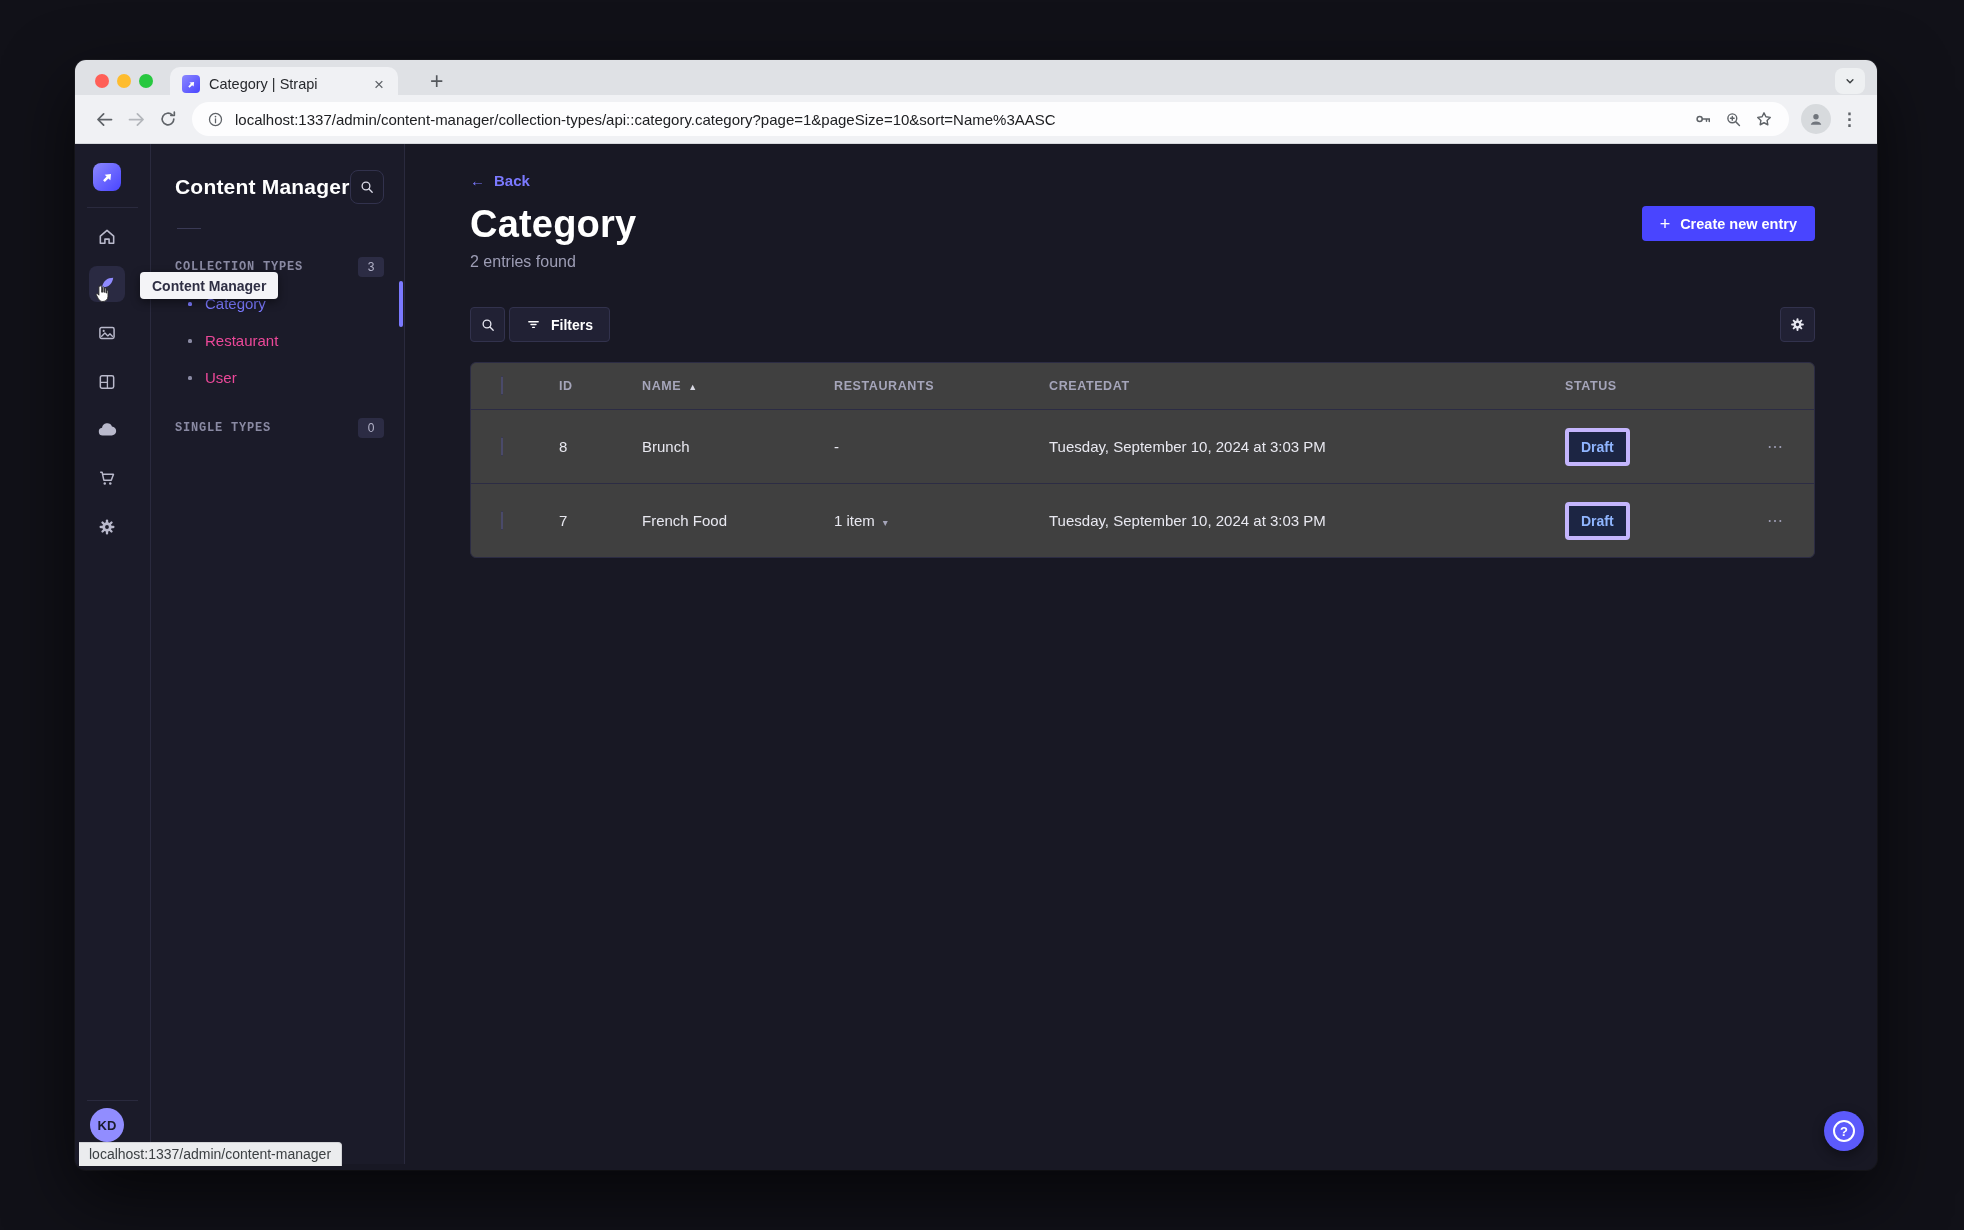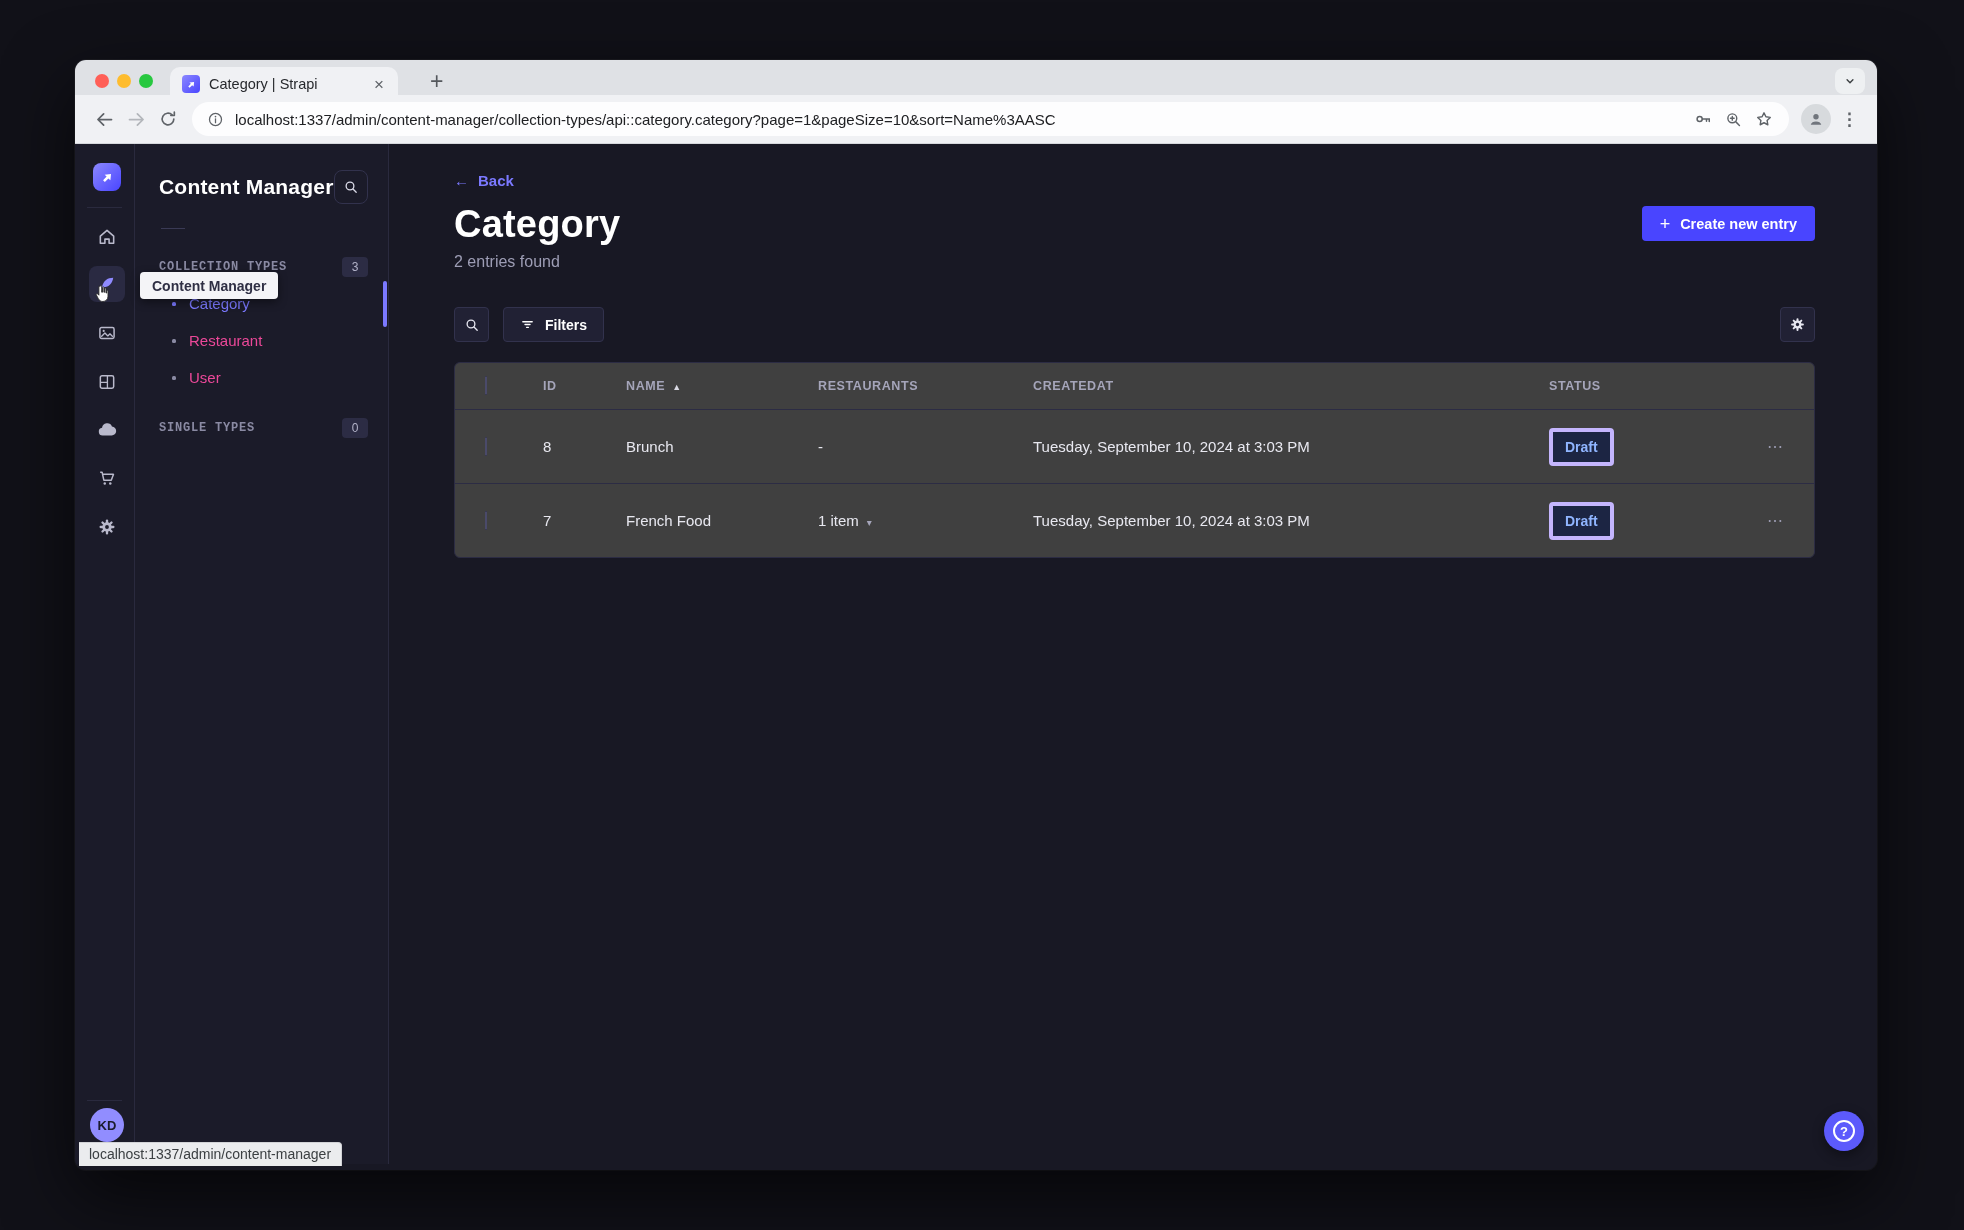--- a/index.html
+++ b/index.html
@@ -47,21 +47,21 @@
   .url-text { flex:1; font-size:15px; color:#202124; white-space:nowrap; overflow:hidden; }
   .box-icon { color:#5f6368; flex:0 0 auto; }
   .chrome-avatar { width:30px; height:30px; border-radius:50%; background:#d7dadd;
     display:grid; place-items:center; margin:0 4px; }
   .kebab { color:#5f6368; font-size:17px; font-weight:bold; padding:0 6px; }
 
   
   .app { height:1020px; background:#181824; display:flex; position:relative; }
 
   
-  .rail { width:60px; background:#1b1b29; border-right:1px solid #2a2a3e; position:relative; flex:0 0 auto; }
+  .rail { width:76px; background:#1b1b29; border-right:1px solid #2a2a3e; position:relative; flex:0 0 auto; }
   .logo { position:absolute; left:18px; top:19px; width:28px; height:28px; border-radius:8px;
     background:linear-gradient(135deg,#8c88ff,#4945ff); display:grid; place-items:center; }
   .rail-divider { position:absolute; left:12px; right:12px; height:1px; background:#2a2a3e; }
   .rail-btn { position:absolute; left:14px; width:36px; height:36px; border-radius:8px;
     display:grid; place-items:center; color:#b9b9cb; }
   .rail-btn.active { background:#2a2a42; color:#8f8aff; }
   .rail-avatar { position:absolute; left:15px; top:964px; width:34px; height:34px; border-radius:50%;
     background:#918dff; color:#1b1b2d; font-size:13px; font-weight:bold; display:grid; place-items:center; }
 
   
@@ -88,21 +88,21 @@
   
   .main { flex:1; padding:28px 62px 0 65px; position:relative; }
   .back-row { display:inline-flex; align-items:center; gap:9px; color:#7b79ff;
     font-size:15px; font-weight:600; }
   .title-row { display:flex; justify-content:space-between; align-items:flex-start; margin-top:13px; }
   .page-title { font-size:38px; font-weight:700; color:#ffffff; letter-spacing:.2px; }
   .subtitle { font-size:16px; color:#9d9db5; margin-top:7px; }
   .create-btn { display:flex; align-items:center; gap:10px; height:35px; padding:0 18px;
     background:#4945ff; border:none; border-radius:4px; color:#fff; font-size:14.5px; font-weight:600; margin-top:3px; }
   .plus-glyph { font-size:18px; font-weight:400; line-height:1; }
-  .list-toolbar { display:flex; align-items:center; gap:14px; margin-top:36px; }
+  .list-toolbar { display:flex; align-items:center; gap:4px; margin-top:36px; }
   .icon-btn { width:35px; height:35px; border:1px solid #32324d; background:#212134;
     border-radius:4px; display:grid; place-items:center; color:#e6e6f0; }
   .filters-btn { display:flex; align-items:center; gap:10px; height:35px; padding:0 16px;
     border:1px solid #32324d; background:#212134; border-radius:4px; color:#ffffff;
     font-size:14px; font-weight:600; }
   .flex-spacer { flex:1; }
 
   
   .card { margin-top:20px; background:#404040; border:1px solid #2c2c44; border-radius:6px; overflow:hidden; }
   .trow { display:grid; grid-template-columns:58px 83px 192px 215px 516px 1fr 40px;

